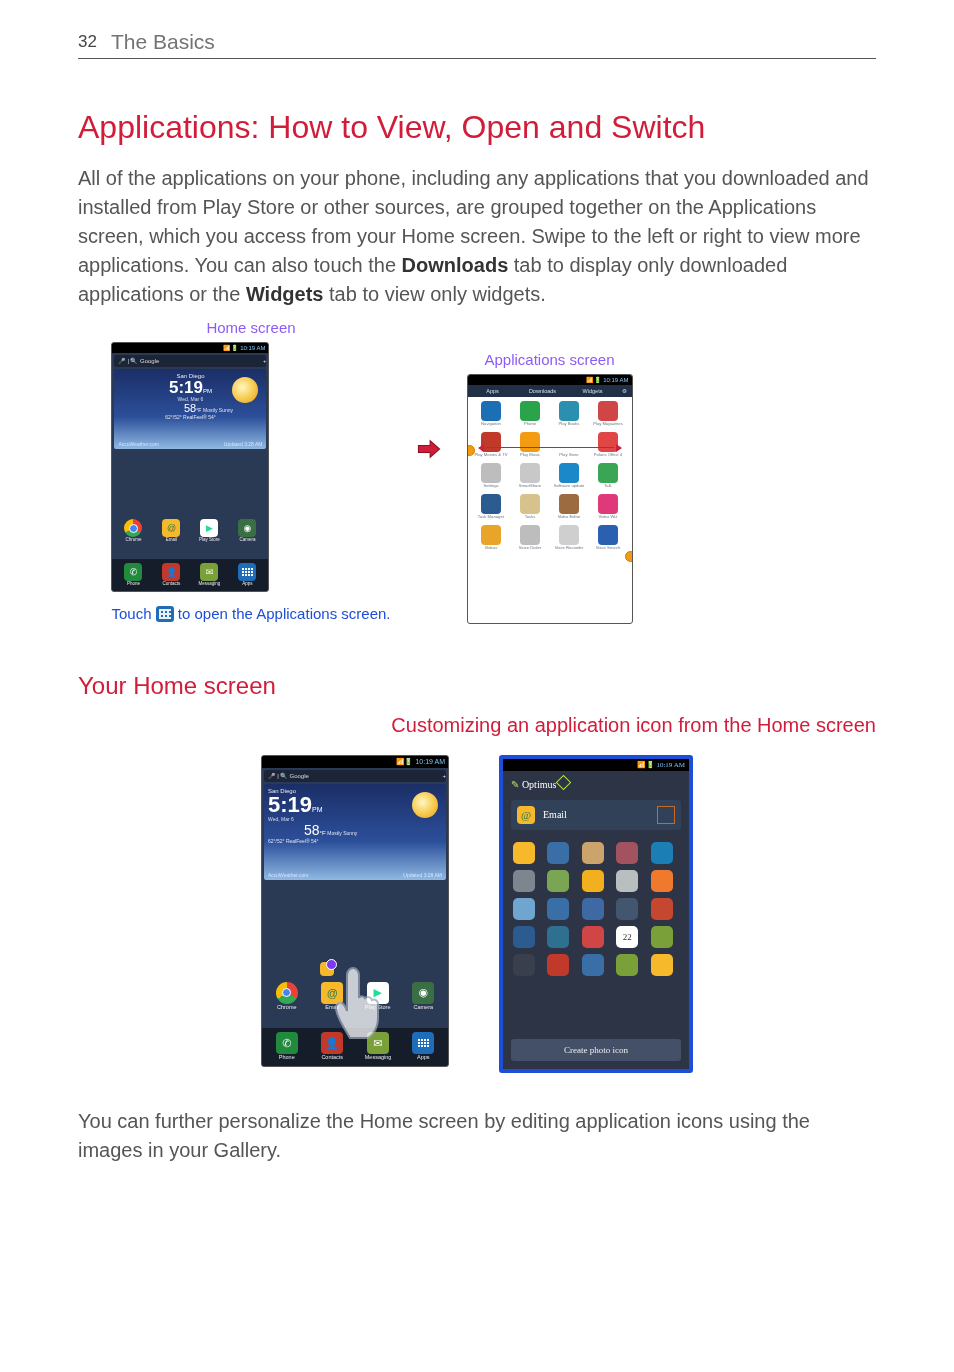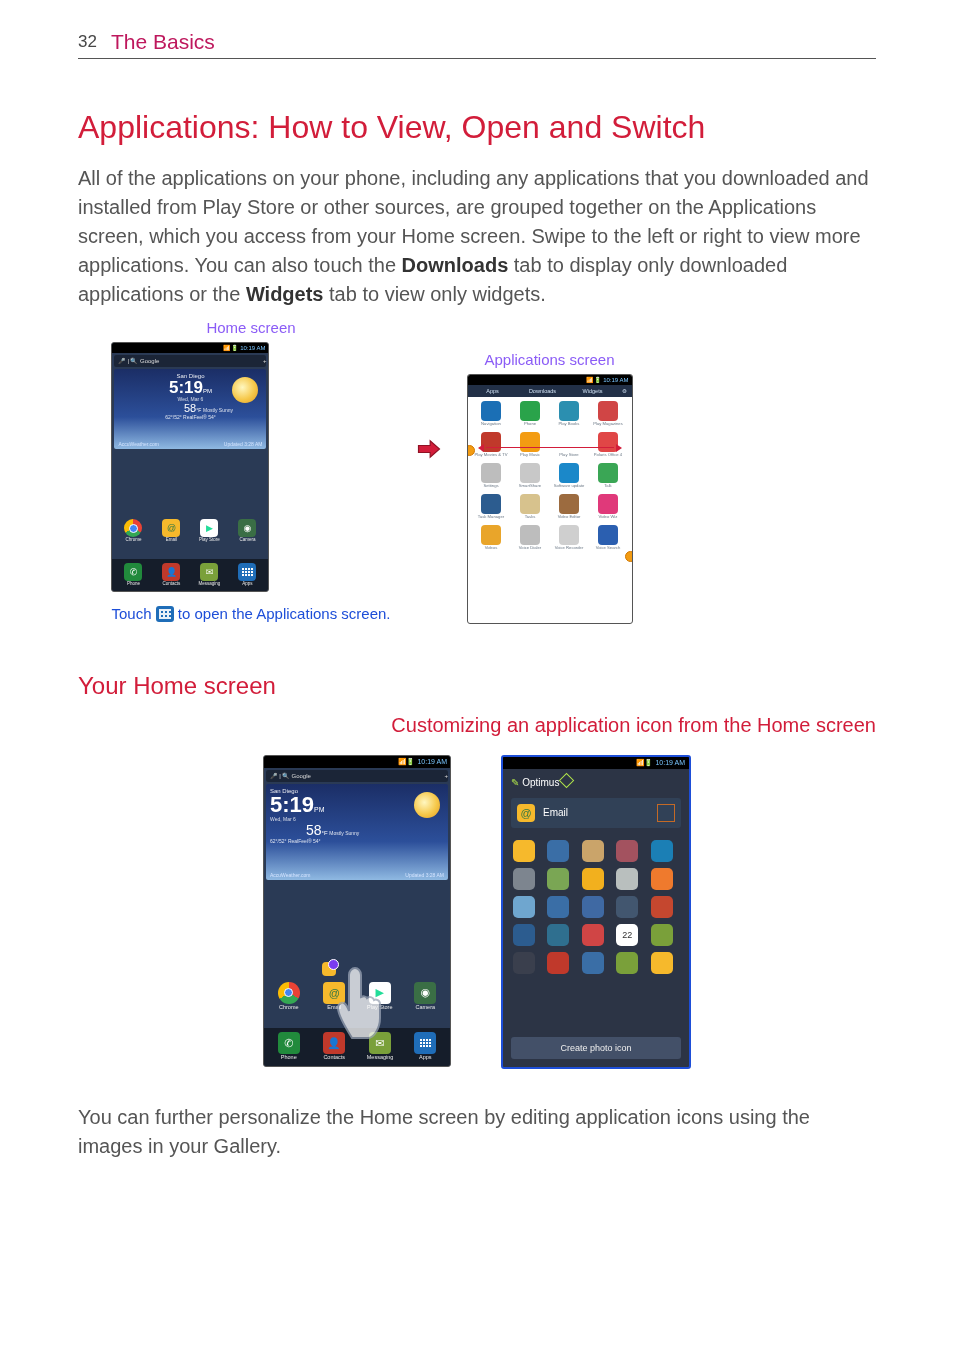--- a/index.html
+++ b/index.html
@@ -18,21 +18,21 @@
     border-bottom: 1.5px solid #555;
     padding-bottom: 4px;
     margin-bottom: 50px;
   }
   .page-num {
     font-size: 17px;
     color: #464646;
   }
   .section-name {
     font-size: 21px;
-    color: #be185d;
+    color: #737373;
   }
   h1.main-title {
     color: #d21d3a;
     font-weight: 500;
     font-size: 32px;
     margin: 0 0 18px 0;
   }
   p.body-text {
     font-size: 20px;
     color: #555;
@@ -167,21 +167,21 @@
   .phone-mock.big .appicon .lbl{font-size:5.5px;}
   .phone-mock.big .weather-box{height:88px;}
   .phone-mock.big .weather-box .time{font-size:22px;}
   .phone-mock.big .weather-box .temp{font-size:14px;margin-top:8px;}
   .phone-mock.big .statusbar{height:10px;line-height:10px;font-size:7px;}
   .phone-mock.big .bottombar{height:30px;}
   .finger{position:absolute;bottom:26px;left:68px;width:60px;height:80px;opacity:.75;pointer-events:none;}
   .pen-glyph{position:absolute;width:14px;height:14px;background:#f6b92c;border-radius:4px;bottom:90px;left:58px;}
   .pen-glyph:after{content:"";position:absolute;right:-3px;top:-3px;width:9px;height:9px;border-radius:50%;background:#7a3cf0;border:1px solid #fff;}
   
-  .chooser{width:186px;height:310px;background:#2c3445;border:2px solid #1d4ed8;border-radius:3px;color:#fff;position:relative;overflow:hidden;font-size:7px;}
+  .chooser{width:186px;height:310px;background:#2c3445;border:4px solid #1d4ed8;border-radius:3px;color:#fff;position:relative;overflow:hidden;font-size:7px;font-family:Liberation Serif, serif;}
   .chooser .topline{background:#000;color:#7ac6ff;text-align:right;padding:1px 4px;height:10px;line-height:10px;font-size:7px;}
   .chooser .curname{padding:6px 8px;font-size:10px;}
   .chooser .curname .pen{display:inline-block;width:9px;height:9px;border:1px solid #aee24a;transform:rotate(45deg);margin-left:2px;}
   .chooser .emailrow{margin:4px 8px;background:#314157;border-radius:3px;padding:6px;display:flex;align-items:center;gap:8px;}
   .chooser .emailrow .ei{width:18px;height:18px;border-radius:4px;background:#f6b92c;}
   .chooser .emailrow .sq{width:16px;height:16px;border:1.5px solid #c46a26;margin-left:auto;}
   .chooser .icongrid{display:grid;grid-template-columns:repeat(5,1fr);gap:6px;padding:8px 10px;}
   .chooser .ig{width:22px;height:22px;border-radius:5px;}
   .chooser .createbtn{position:absolute;bottom:8px;left:8px;right:8px;background:#435068;text-align:center;padding:6px 0;border-radius:3px;font-size:9px;color:#eee;}
   .red-tick{position:absolute;bottom:-8px;left:141px;width:1.5px;height:8px;background:#d21d3a;}

